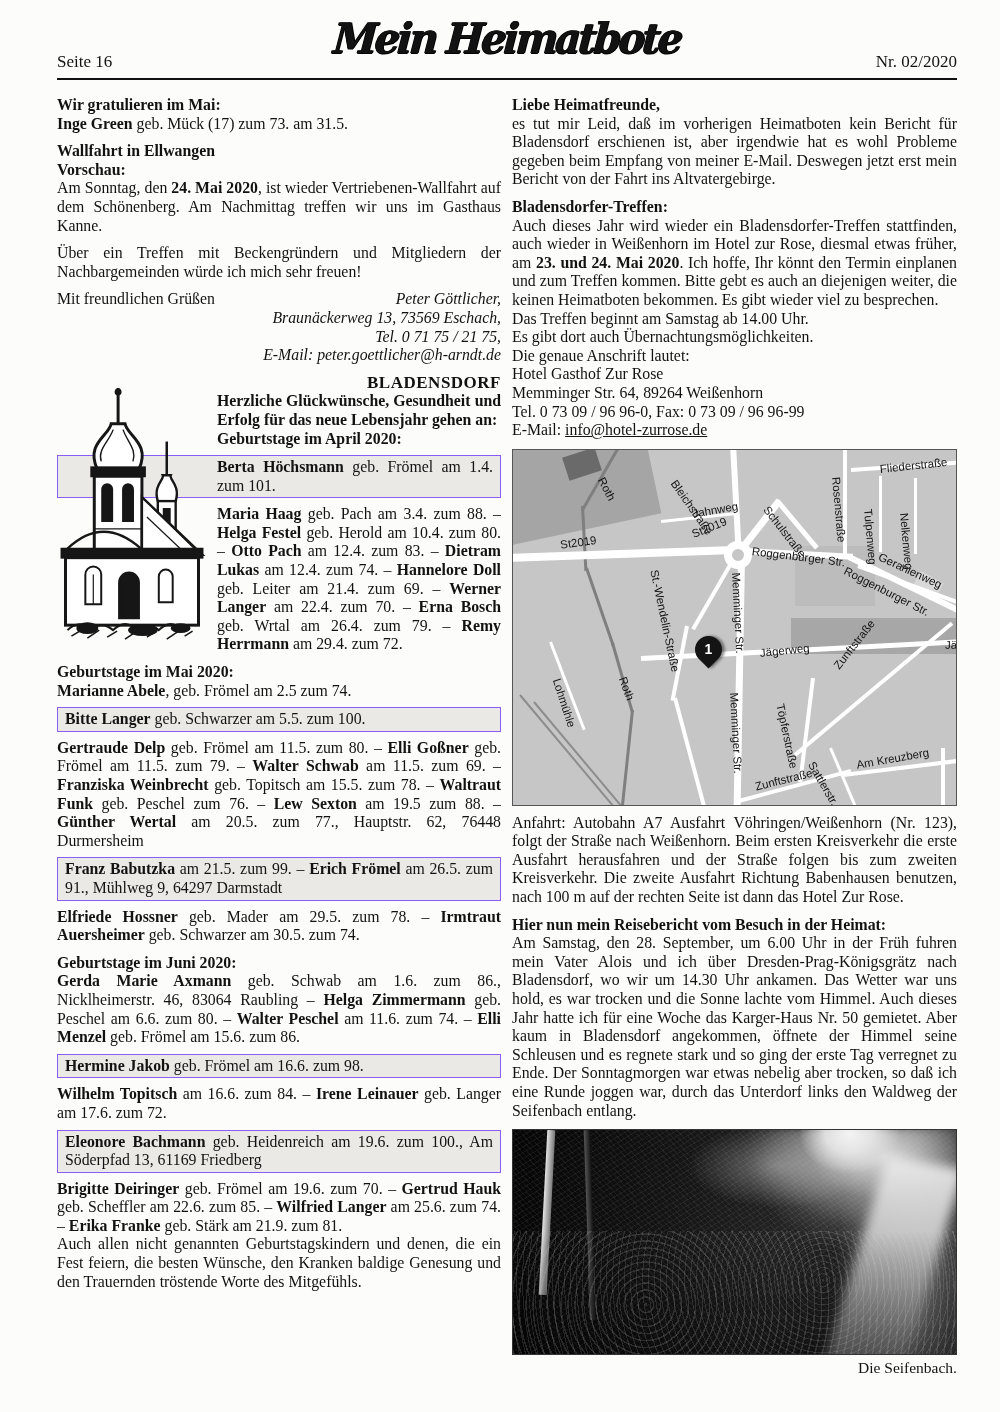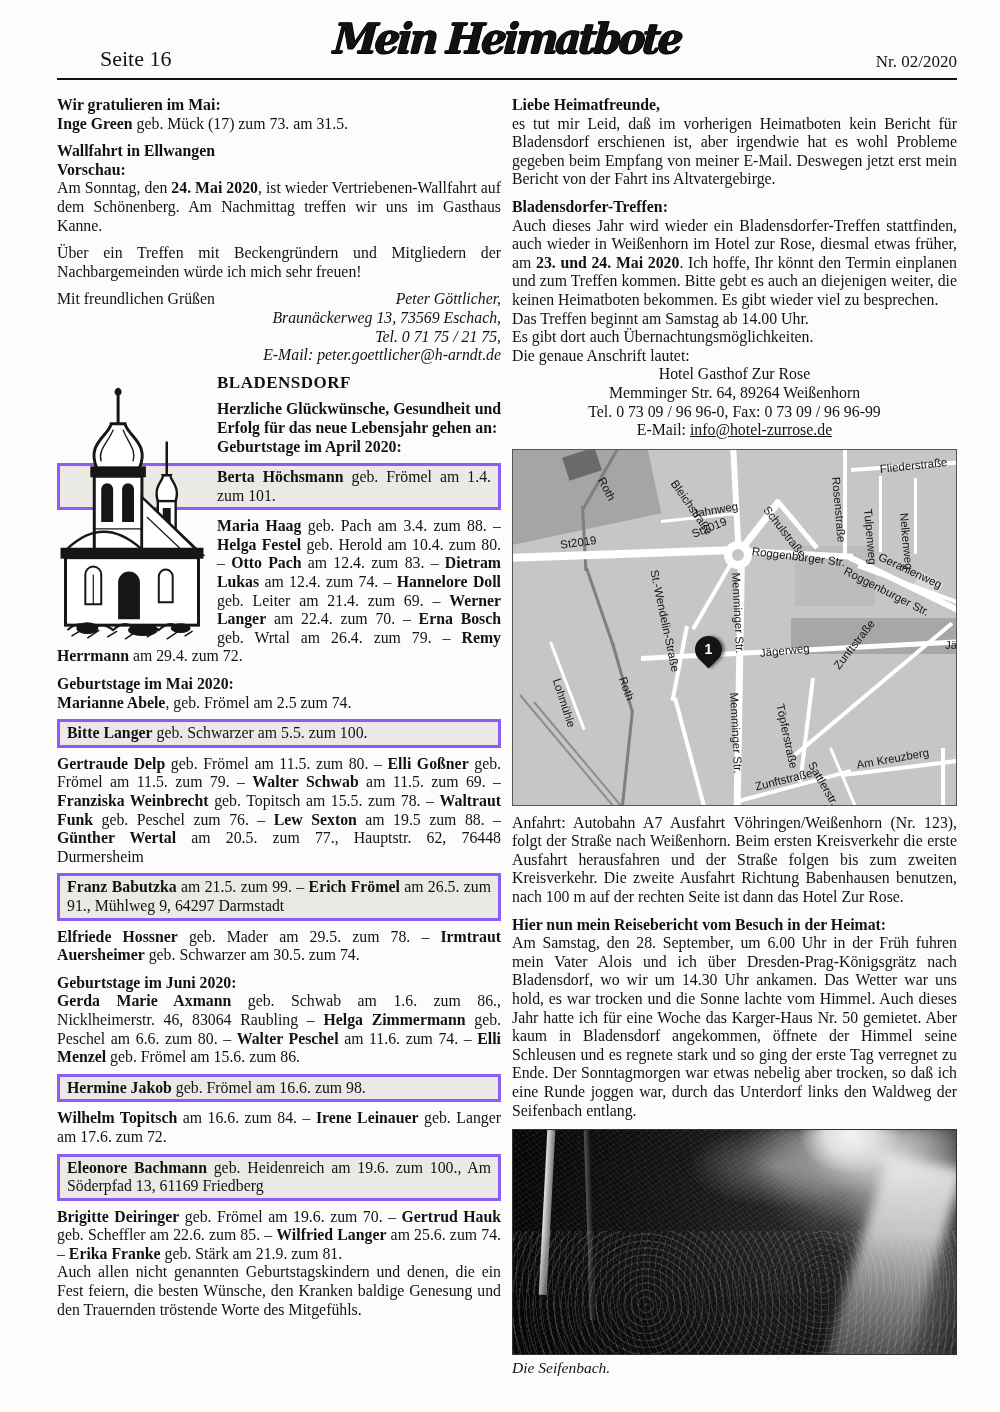--- a/index.html
+++ b/index.html
@@ -1,43 +1,43 @@
 <!DOCTYPE html>
 <html><head>
 <meta charset="utf-8">
 <style>
   html,body{margin:0;padding:0;background:#e4e4e4;}
   .page{position:relative;width:1000px;height:1412px;margin:0 auto;background:#fcfcfb;
         font-family:"Liberation Serif",serif;color:#121212;overflow:hidden;}
   
   .header{position:absolute;left:57px;top:40px;width:900px;height:38px;border-bottom:2px solid #111;}
-  .page-num{position:absolute;left:0;bottom:6px;font-size:22px;margin-left:43px;}
+  .page-num{position:absolute;left:0;bottom:6px;font-size:17px;}
   .issue-num{position:absolute;right:0;bottom:6px;font-size:17px;}
   .masthead{position:absolute;left:0;right:0;top:-26px;text-align:center;
             font-family:"DejaVu Serif",serif;font-style:italic;font-weight:bold;
             font-size:40px;letter-spacing:-3px;transform:skewX(-4deg) scaleY(1.05);
             text-shadow:1px 0 #000,0 1px #000, -0.5px 0 #000;}
   
   .col{position:absolute;top:96px;font-size:15.8px;line-height:18.6px;}
   .col-left{left:57px;width:444px;}
   .col-right{left:512px;width:445px;}
   .blk{margin:0 0 9px 0;}
   p{margin:0;text-align:justify;}
   .h{font-weight:bold;}
   .b{font-weight:bold;}
   .u{text-decoration:underline;}
-  .center{text-align:center;}
-  .hl{background:#eae9e6;border:3px solid #8b5cf6;padding:2px 7px;margin:7px 0;}
+  .center{text-align:left;}
+  .hl{background:#eae9e6;border:1px solid #8b5cf6;padding:2px 7px;margin:7px 0;}
   .signoff{display:flex;}
   .signoff .right{flex:1;text-align:right;font-style:italic;}
   
   .church-wrap{float:left;width:150px;height:266px;margin:6px 10px 0 0;}
   .church-wrap svg{width:100%;height:100%;}
   .clear{clear:both;}
-  .blad-title{font-weight:bold;font-size:17px;letter-spacing:.5px;margin-bottom:8px;}
+  .blad-title{font-weight:bold;font-size:17px;letter-spacing:.5px;margin-bottom:0;text-align:right;}
   
   .map{position:relative;width:443px;height:355px;background:#c6c6c6;border:1px solid #555;
        overflow:hidden;margin:8px 0;font-family:"Liberation Sans",sans-serif;}
   .map .patch{position:absolute;}
   .map .road{position:absolute;background:#fff;transform-origin:left center;}
   .map .vroad{position:absolute;background:#fff;transform-origin:top center;}
   .map .river{position:absolute;background:#7f7f7f;transform-origin:top center;}
   .map .rail{position:absolute;background:#8d8d8d;transform-origin:top center;}
   .map-label{position:absolute;white-space:nowrap;font-size:11.5px;color:#141414;
              transform-origin:left top;}
@@ -68,21 +68,21 @@
       background:linear-gradient(90deg,#e6e6e6,#777);transform:rotate(3deg);filter:blur(.4px);}
   .photo .trunk2{position:absolute;left:74px;top:0;width:6px;height:190px;
       background:linear-gradient(90deg,#555,#151515);transform:rotate(-2deg);}
   .photo .trunk3{position:absolute;left:8px;top:120px;width:5px;height:104px;
       background:#0a0a0a;}
   .photo .veg{position:absolute;left:0;bottom:0;width:100%;height:55%;
       background:
        repeating-radial-gradient(circle at 30% 60%, rgba(200,200,200,.16) 0 1.5px, rgba(0,0,0,0) 1.5px 7px),
        repeating-radial-gradient(circle at 70% 40%, rgba(230,230,230,.12) 0 1px, rgba(0,0,0,0) 1px 6px),
        linear-gradient(0deg, rgba(0,0,0,.5), rgba(0,0,0,0));}
-  .caption{font-style:italic;font-size:15.5px;margin-top:4px;}
+  .caption{font-size:15.5px;margin-top:4px;text-align:right;}
 </style>
 </head>
 <body>
 
 <div class="page">
 
   <div class="header">
     <div class="page-num">Seite 16</div>
     <div class="masthead">Mein Heimatbote</div>
     <div class="issue-num">Nr. 02/2020</div>

